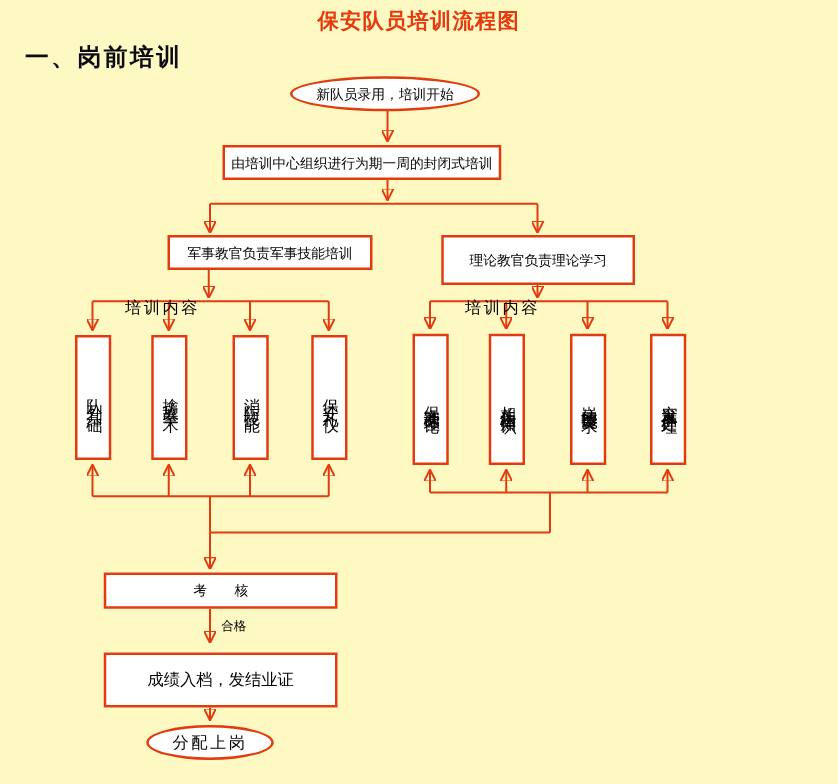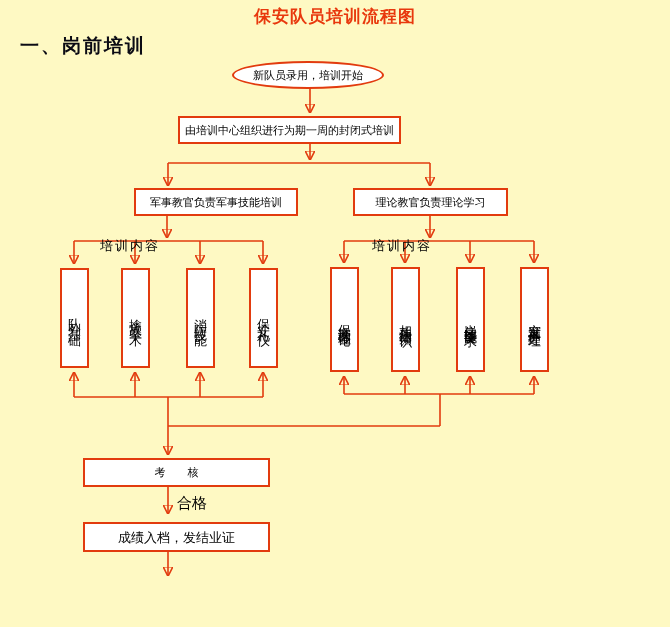--- a/index.html
+++ b/index.html
@@ -34,21 +34,21 @@
     font-size:13px; color:var(--ink); line-height:1;
   }
   .vl span { letter-spacing:5px; }
   .vr span { letter-spacing:2px; }
   .flow-label {
     position:absolute; font-size:13px; color:var(--ink); letter-spacing:2px;
     white-space:nowrap;
     margin-top:15px;
   }
   .small-label {
-    position:absolute; font-size:15px; color:var(--ink); white-space:nowrap;
+    position:absolute; font-size:10px; color:var(--ink); white-space:nowrap;
   }
   svg.wires { position:absolute; left:0; top:0; pointer-events:none; }
   svg.wires path { stroke:var(--accent); stroke-width:1.6; fill:none; }
 </style>
 </head>
 <body>
 
 <div class="canvas">
 
   <div class="page-title">保安队员培训流程图</div>
@@ -103,21 +103,21 @@
 
     <path d="M168,552 V575" marker-end="url(#arw)"></path>
   </svg>
 
   <div class="node ellipse" style="left:232px; top:61px; width:152px; height:28px;">新队员录用，培训开始</div>
 
   <div class="node" style="left:178px; top:116px; width:223px; height:28px;">由培训中心组织进行为期一周的封闭式培训</div>
 
   <div class="node" style="left:86px; top:188px; width:164px; height:28px;margin-left:48px;">军事教官负责军事技能培训</div>
 
-  <div class="node" style="left:353px; top:188px; width:155px; height:28px;">理论教官负责理论学习</div>
+  <div class="node" style="left:353px; top:188px; width:155px; height:40px;">理论教官负责理论学习</div>
 
   <div class="flow-label" style="left:100px; top:222px;">培训内容</div>
 
   <div class="flow-label" style="left:372px; top:222px;">培训内容</div>
 
   <div class="vbox vl" style="left:60px; top:268px; width:29px; height:100px;">
       <span>队列基础</span>
     </div>
   <div class="vbox vl" style="left:121px; top:268px; width:29px; height:100px;">
       <span>擒敌拳术</span>
@@ -139,16 +139,17 @@
       <span>岗位技能要求</span>
     </div>
   <div class="vbox vr" style="left:520px; top:267px; width:29px; height:105px;">
       <span>突发事件处理</span>
     </div>
 
   <div class="node" style="left:83px; top:458px; width:187px; height:29px;">考　　核</div>
 
   <div class="small-label" style="left:177px; top:494px;">合格</div>
 
-  <div class="node" style="left:83px; top:522px; width:187px; height:30px; font-size:13px;">成绩入档，发结业证</div>
+  <div class="node" style="left:83px; top:522px; width:187px; height:44px; font-size:13px;">成绩入档，发结业证</div>
 
+  <div class="node ellipse" style="left:117px; top:580px; width:102px; height:28px; font-size:13px; letter-spacing:2px;">分配上岗</div>
 
 </div>
 
 </body></html>

